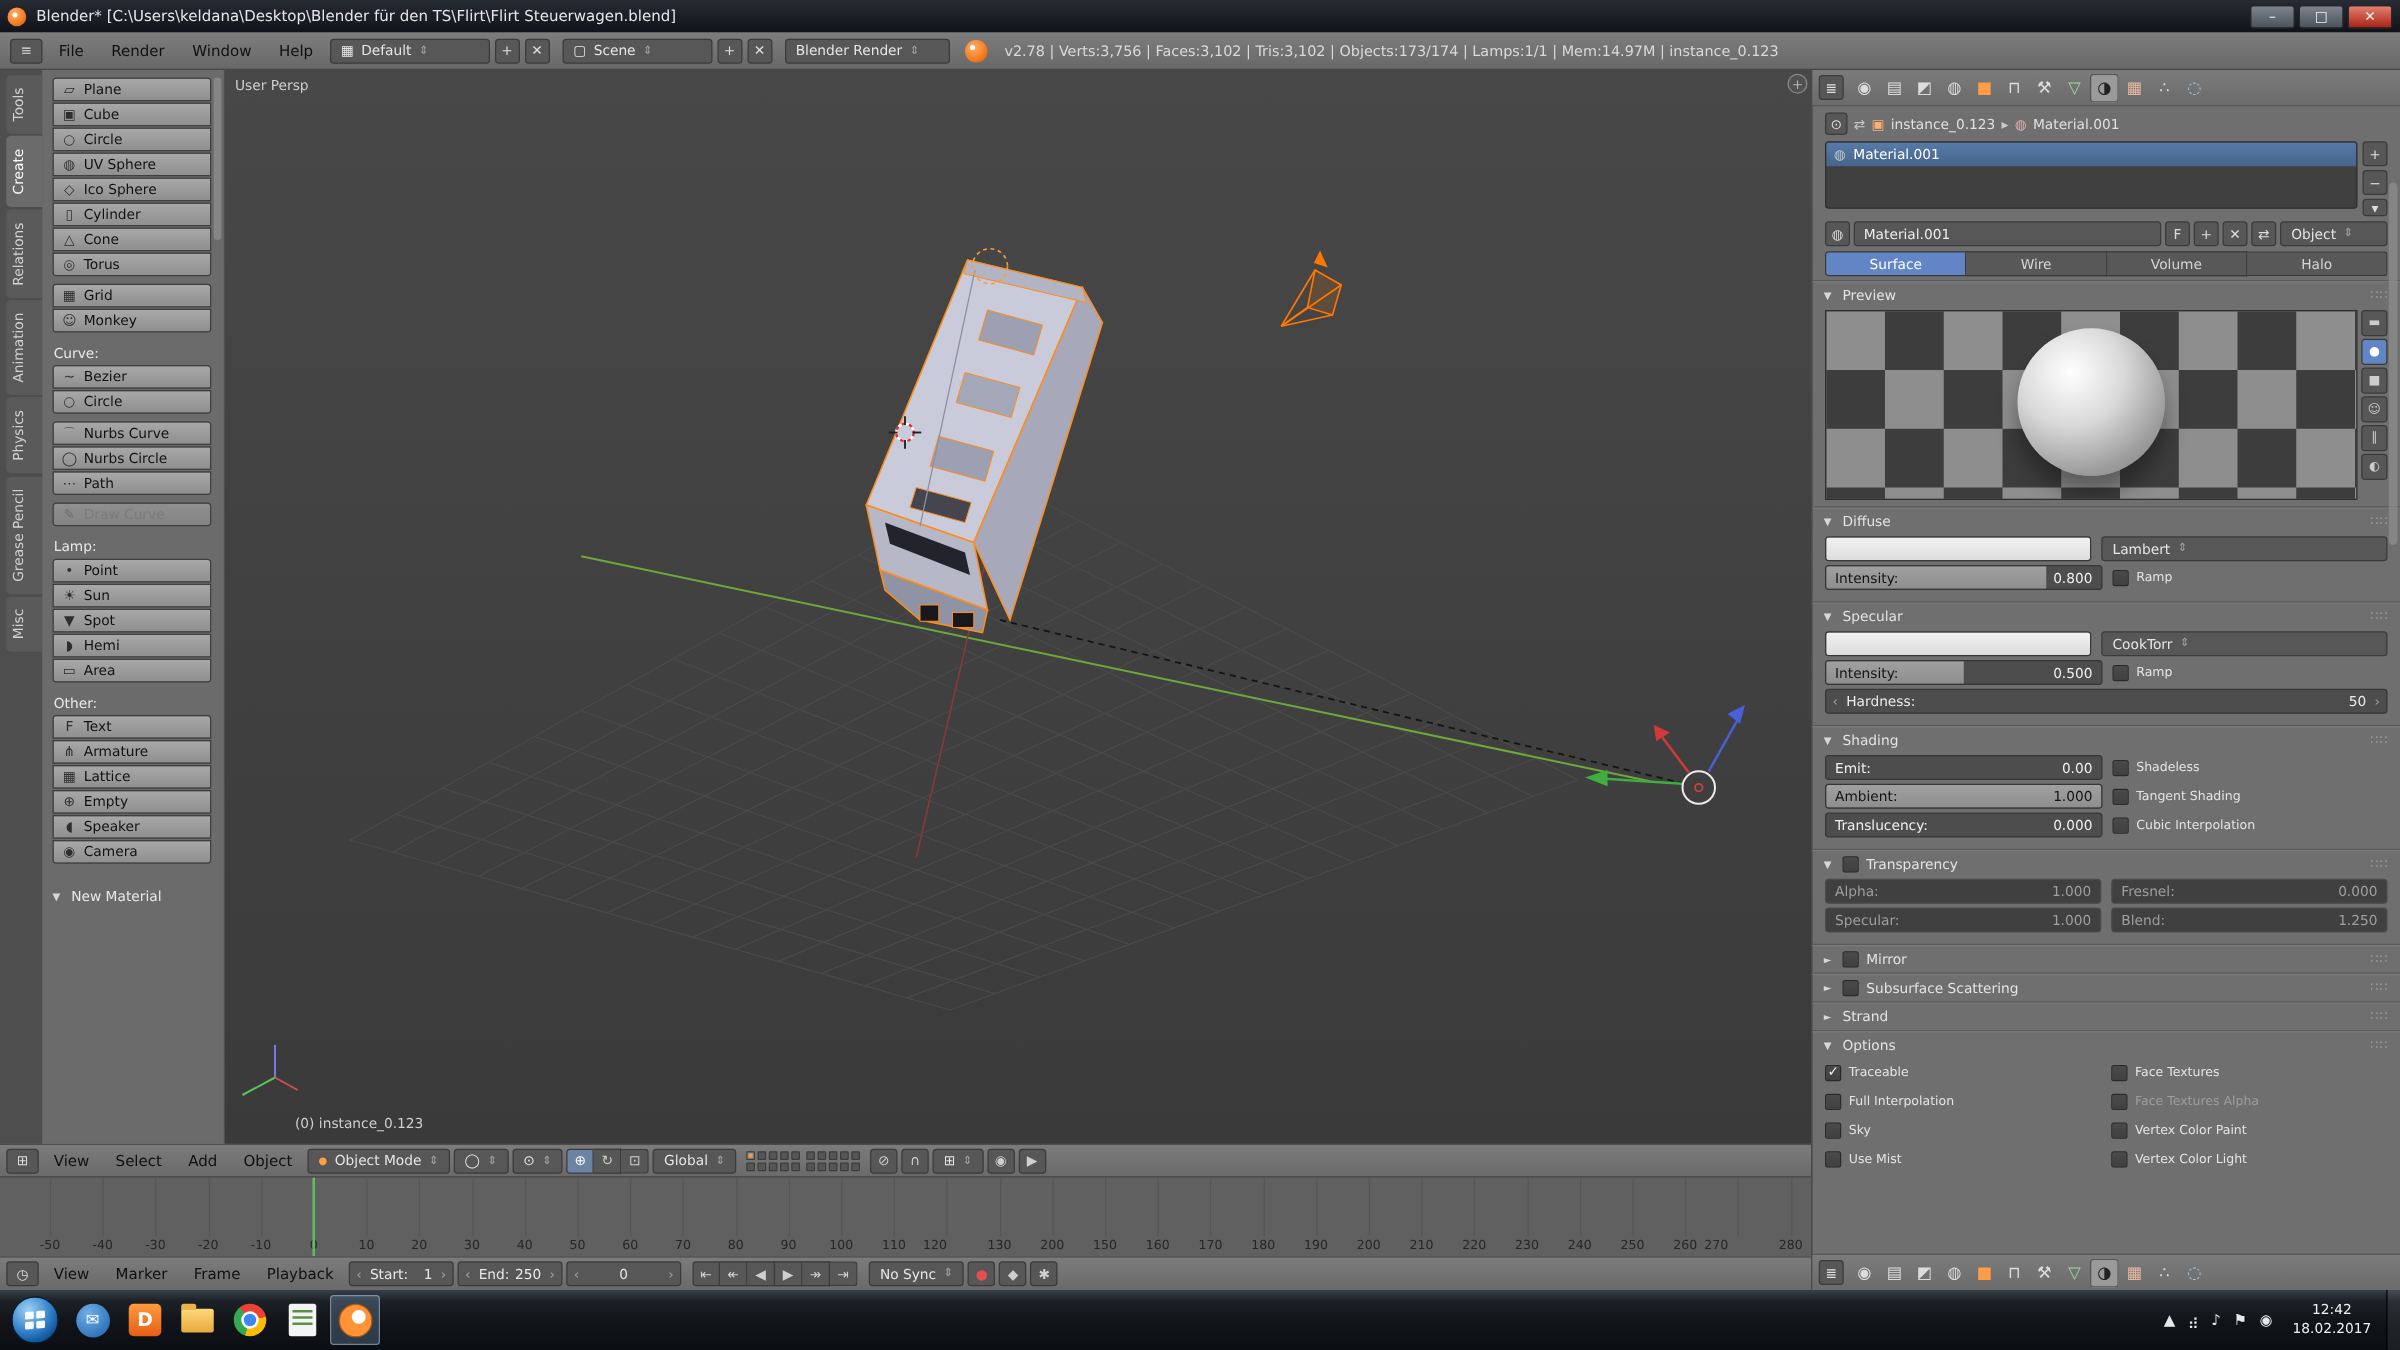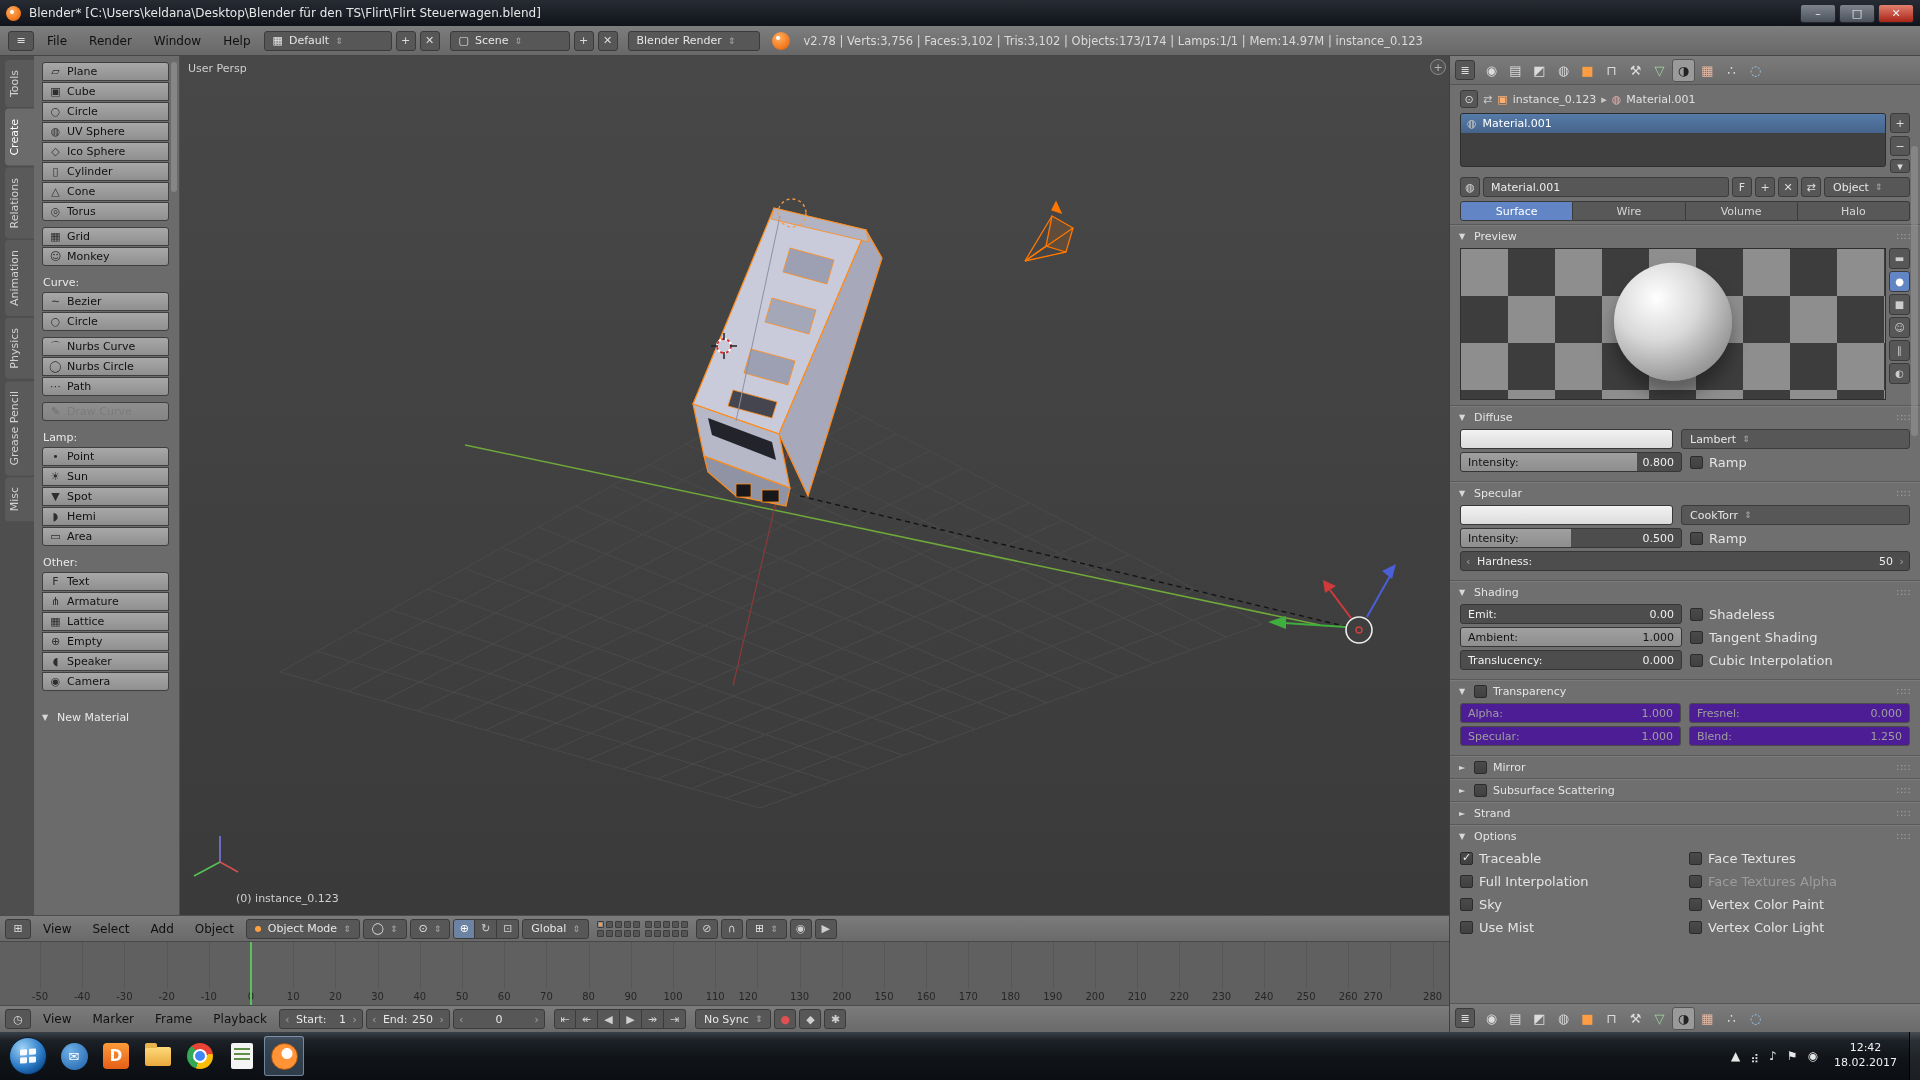--- a/index.html
+++ b/index.html
@@ -108,23 +108,23 @@
   .tri { font-size:8px; color:#d8d8d8; width:9px; flex:0 0 auto; }
   .pbody { padding:2px 10px 5px; flex:0 0 auto; }
   .prow { display:flex; gap:8px; margin-bottom:3px; align-items:center; }
   .prow > * { flex:1; min-width:0; }
   .swatch { height:20px; background:linear-gradient(#f2f2f2,#dcdcdc); border:1px solid #383838; border-radius:3px; }
   .slider { position:relative; height:20px; background:#4d4d4d; border:1px solid #363636; border-radius:3px; overflow:hidden; font-size:11px; }
   .slider .fill { position:absolute; top:0; bottom:0; left:0; background:linear-gradient(#a0a0a0,#8e8e8e); }
   .slider .lab { position:absolute; left:7px; top:3px; color:#f0f0f0; }
   .slider .val { position:absolute; right:7px; top:3px; color:#f0f0f0; }
   .slider .dk { color:#131313; }
-  .slider.dis { background:#4c1d95; border-color:#4a4a4a; }
+  .slider.dis { background:#404040; border-color:#4a4a4a; }
   .slider.dis .lab, .slider.dis .val { color:#9f9f9f; }
-  .cbline { display:flex; align-items:center; gap:6px; color:#e4e4e4; font-size:13px; height:20px; }
+  .cbline { display:flex; align-items:center; gap:6px; color:#e4e4e4; font-size:10px; height:20px; }
   .cb { width:13px; height:13px; flex:0 0 auto; background:linear-gradient(#4a4a4a,#404040); border:1px solid #2b2b2b; border-radius:2px; position:relative; }
   .cb.on::after { content:"✓"; position:absolute; left:1px; top:-2px; font-size:11px; color:#f0f0f0; }
   .cbline.mut { color:#9d9d9d; }
   .preview { display:flex; gap:3px; margin:2px 10px 4px; flex:0 0 auto; }
   .prevmain { flex:1; height:152px; border:1px solid #2f2f2f; position:relative; overflow:hidden; background:repeating-conic-gradient(#3d3d3d 0% 25%, #8e8e8e 0% 50%); background-size:94px 94px; }
   .prevsphere { position:absolute; left:50%; top:50%; width:118px; height:118px; transform:translate(-50%,-52%); border-radius:50%; background:radial-gradient(circle at 36% 30%, #ffffff, #d9d9d9 38%, #9d9d9d 72%, #787878); box-shadow:0 14px 18px rgba(0,0,0,.35); }
   .prevside { width:21px; display:flex; flex-direction:column; gap:2px; flex:0 0 auto; }
   .pside { height:21px; background:#575757; border:1px solid #3a3a3a; border-radius:3px; color:#ccc; font-size:10px; display:flex; align-items:center; justify-content:center; }
   .pside.active { background:#6286c5; color:#fff; }
   .numf { position:relative; height:20px; background:#4d4d4d; border:1px solid #363636; border-radius:3px; font-size:11px; display:flex; align-items:center; justify-content:space-between; padding:0 16px; color:#ececec; }

